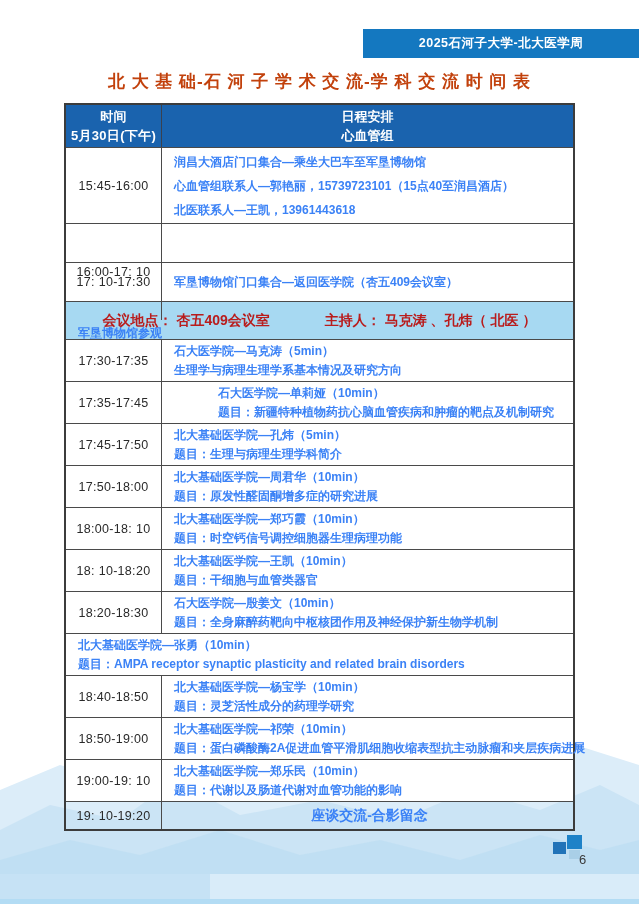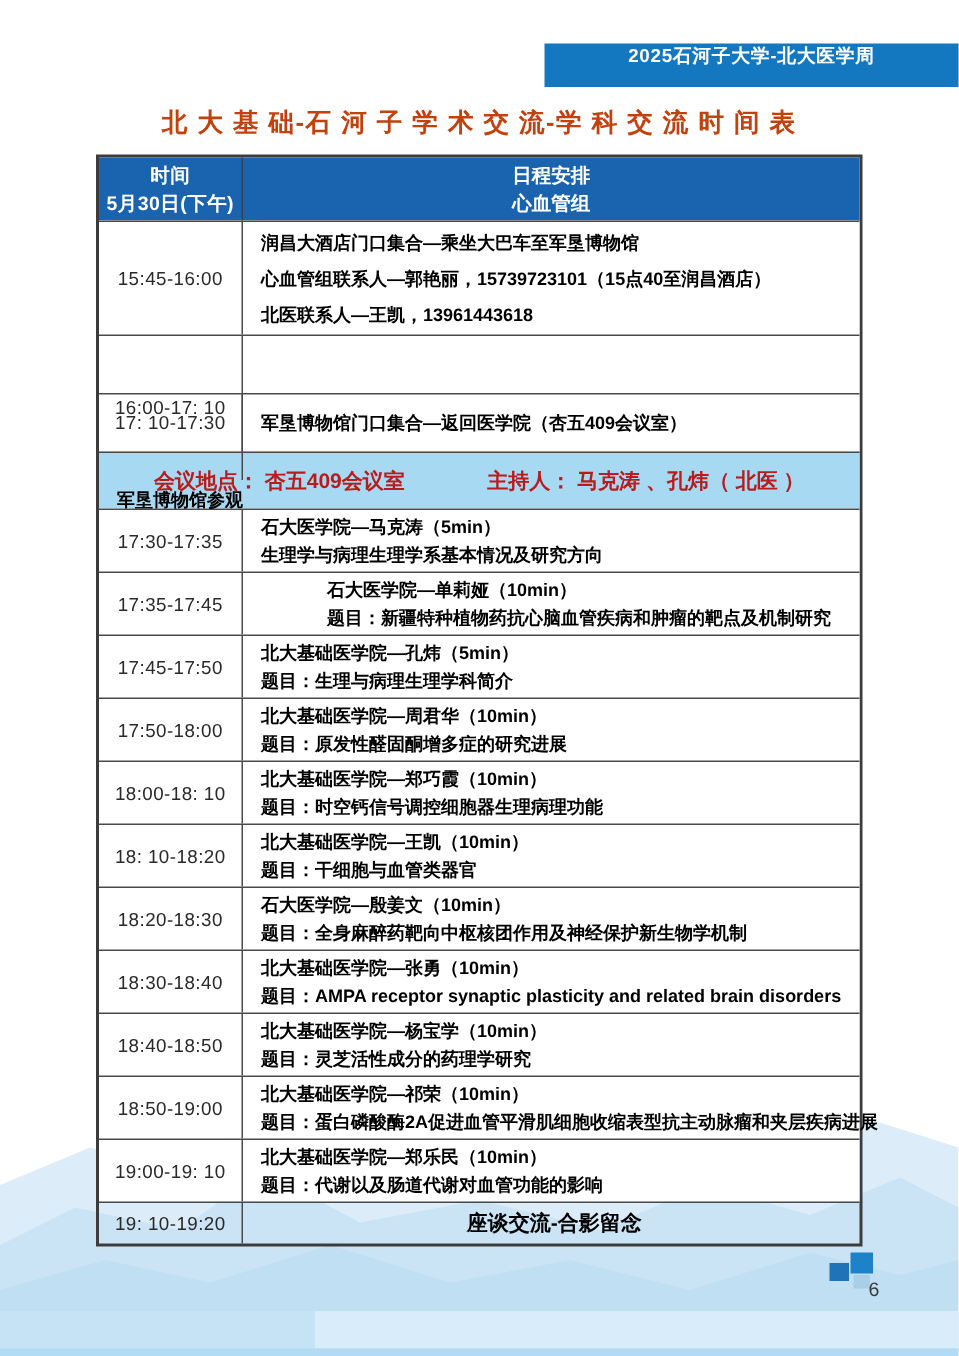--- a/index.html
+++ b/index.html
@@ -8,21 +8,21 @@
     background:#ffffff;
     font-family:"Liberation Sans","DejaVu Sans",sans-serif;
     position:relative; overflow:hidden;
   }
   .page { position:absolute; inset:0; }
 
   
   .banner {
     position:absolute; left:363px; top:29px; right:0; height:29px;
     background:#1478c0;
-    display:flex; justify-content:center;
+    display:flex; align-items:center; justify-content:center;
   }
   .banner span { color:#ffffff; font-weight:bold; font-size:12.5px; letter-spacing:.5px; }
 
   
   .title {
     position:absolute; left:0; top:70px; width:100%;
     margin:0; text-align:center;
     color:#c2410c; font-size:17px; font-weight:bold; letter-spacing:1px;
   }
 
@@ -53,21 +53,21 @@
   .time-cell {
     width:96px; flex:0 0 96px;
     border-right:1px solid #4a4a4a;
     display:flex; align-items:center; justify-content:center;
     font-size:12.5px; color:#2a2a2a; letter-spacing:.3px; white-space:pre;
   }
   .content-cell {
     flex:1; display:flex; flex-direction:column; justify-content:center;
     padding:4px 8px 4px 12px;
   }
-  .line { font-size:12px; font-weight:bold; color:#000000; line-height:19px; white-space:nowrap; }
+  .line { font-size:12px; font-weight:bold; color:#3b82f6; line-height:19px; white-space:nowrap; }
   .wide-lines .line { line-height:24px; }
 
   .header-row { height:42px; background:#1a63ae; }
   .header-row .cell { display:flex; flex-direction:column; align-items:center; justify-content:center; padding:0; }
   .header-row div div { color:#ffffff; font-weight:bold; font-size:13px; line-height:19px; }
   .header-row .time-cell { border-right:1px solid #39414f; }
 
   .divider-row {
     height:38px; background:#a7d9f2;
     display:flex; align-items:center; justify-content:center; gap:55px;
@@ -178,21 +178,20 @@
           </div>
         </div>
         <div class="row" style="height: 42px;">
           <div class="cell time-cell">18:20-18:30</div>
           <div class="cell content-cell">
             <div class="line">石大医学院—殷姜文（10min）</div>
             <div class="line">题目：全身麻醉药靶向中枢核团作用及神经保护新生物学机制</div>
           </div>
         </div>
         <div class="row" style="height: 42px;">
-          <div class="cell time-cell">18:30-18:40</div>
           <div class="cell content-cell">
             <div class="line">北大基础医学院—张勇（10min）</div>
             <div class="line">题目：AMPA receptor synaptic plasticity and related brain disorders</div>
           </div>
         </div>
         <div class="row" style="height: 42px;">
           <div class="cell time-cell">18:40-18:50</div>
           <div class="cell content-cell">
             <div class="line">北大基础医学院—杨宝学（10min）</div>
             <div class="line">题目：灵芝活性成分的药理学研究</div>

